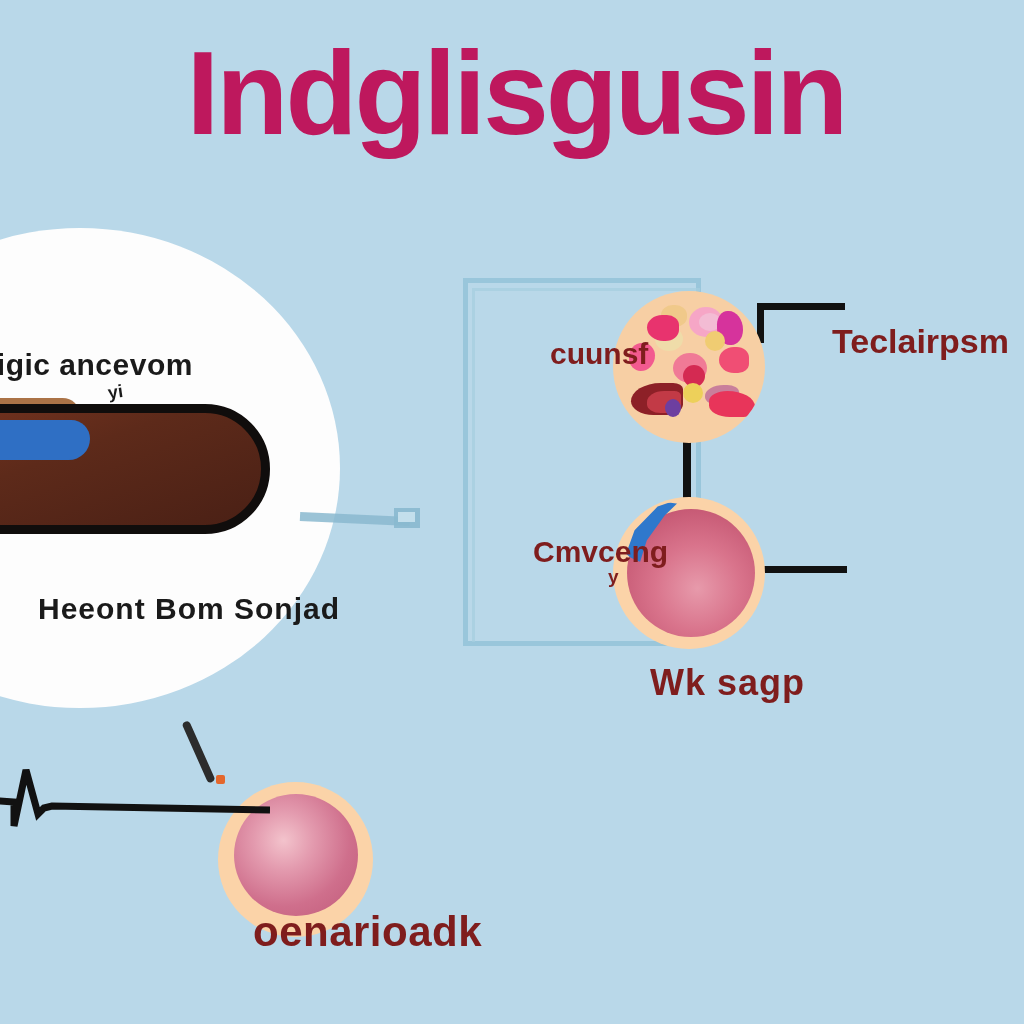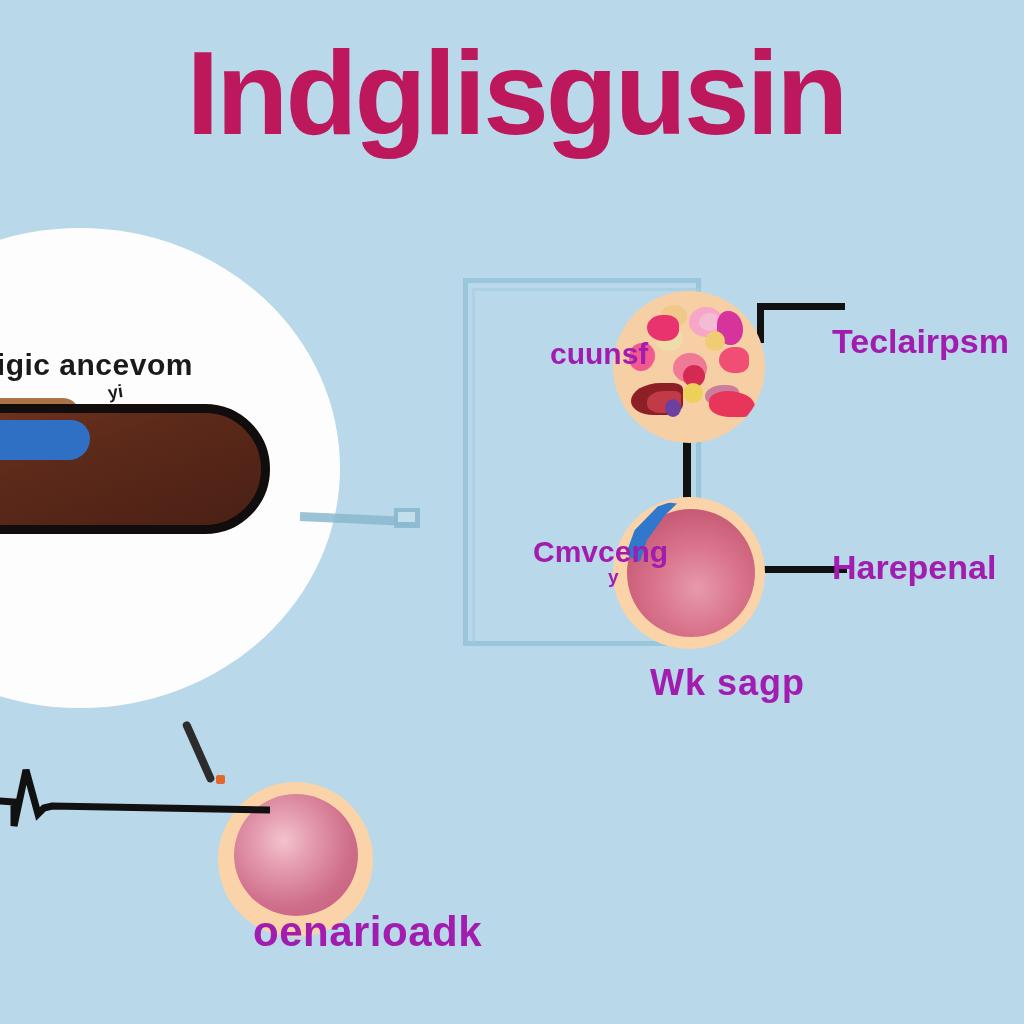--- a/index.html
+++ b/index.html
@@ -261,21 +261,21 @@
     left: -20px;
     top: 740px;
     width: 290px;
     height: 130px;
   }
 
   
   .outer-label {
     position: absolute;
     font-family: "Liberation Sans", sans-serif;
-    color: #a21caf;
+    color: #7f1d1d;
     white-space: nowrap;
   }
   #label-top-right { left: 832px; top: 322px; font-size: 34px; font-weight: 600; }
   #label-mid-right { left: 832px; top: 548px; font-size: 34px; font-weight: 600; }
   #label-cell-top { left: 550px; top: 337px; font-size: 30px; font-weight: 600; }
   #label-cell-mid { left: 533px; top: 535px; font-size: 30px; font-weight: 600; }
   #label-cell-mid-sub { left: 608px; top: 566px; font-size: 19px; font-weight: 600; }
   #label-wsaap { left: 630px; top: 662px; font-size: 36px; font-weight: 600; letter-spacing: 1px; margin-left: 20px; }
   #label-bottom { left: 205px; top: 908px; font-size: 42px; font-weight: 600; letter-spacing: .5px; margin-left: 48px; }
 </style>
@@ -287,20 +287,21 @@
   <div id="title">Indglisgusin</div>
 
   <div id="white-disc"></div>
 
   <div id="organ-top-tint"></div>
   <div id="organ"></div>
   <div id="organ-vessel"></div>
 
   <div class="disc-label" id="label-vessel">nigic ancevom</div>
   <div class="disc-label" id="label-vessel-sub">yi</div>
+  <div class="disc-label" id="label-origin">Heeont Bom Sonjad</div>
 
   <div id="frame"></div>
   <div id="frame-inner"></div>
 
   <div id="soft-connector"></div>
   <div id="soft-connector-box"></div>
   <div id="soft-connector-box-hole"></div>
 
   <div class="connector" id="conn-top-v"></div>
   <div class="connector" id="conn-top-h"></div>
@@ -340,19 +341,18 @@
 
   <svg id="ecg" viewBox="0 0 290 130">
     <polyline points="6,10 6,60 34,62 34,86 46,30 58,74 64,68 72,66 290,70" fill="none" stroke="#111111" stroke-width="7" stroke-linejoin="miter" stroke-linecap="butt"></polyline>
   </svg>
 
   <div class="outer-label" id="label-cell-top">cuunsf</div>
   <div class="outer-label" id="label-cell-mid">Cmvceng</div>
 
   <div class="outer-label" id="label-top-right">Teclairpsm</div>
   <div class="outer-label" id="label-cell-mid-sub">y</div>
-  <div class="outer-label" id="label-mid-right">Harepenal</div>
 
   <div class="outer-label" id="label-wsaap">Wk sagp</div>
 
   <div class="outer-label" id="label-bottom">oenarioadk</div>
 
 </div>
 
 </body></html>

